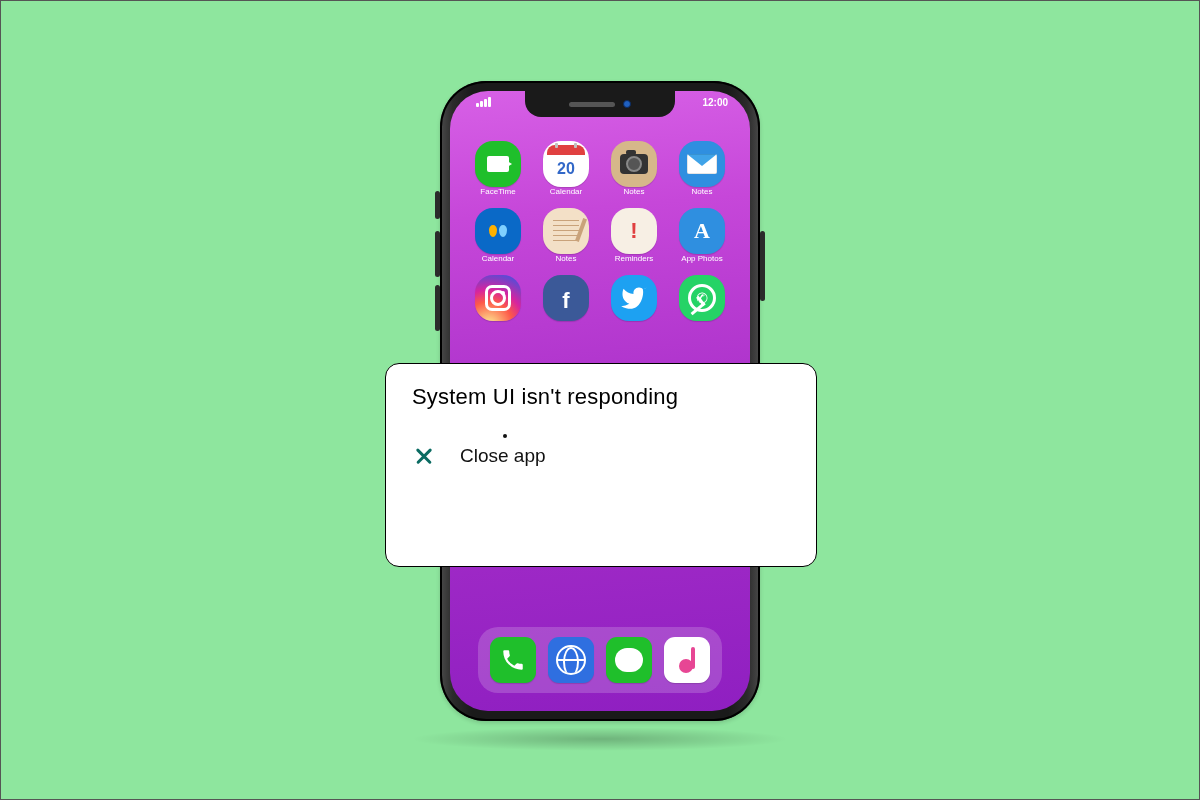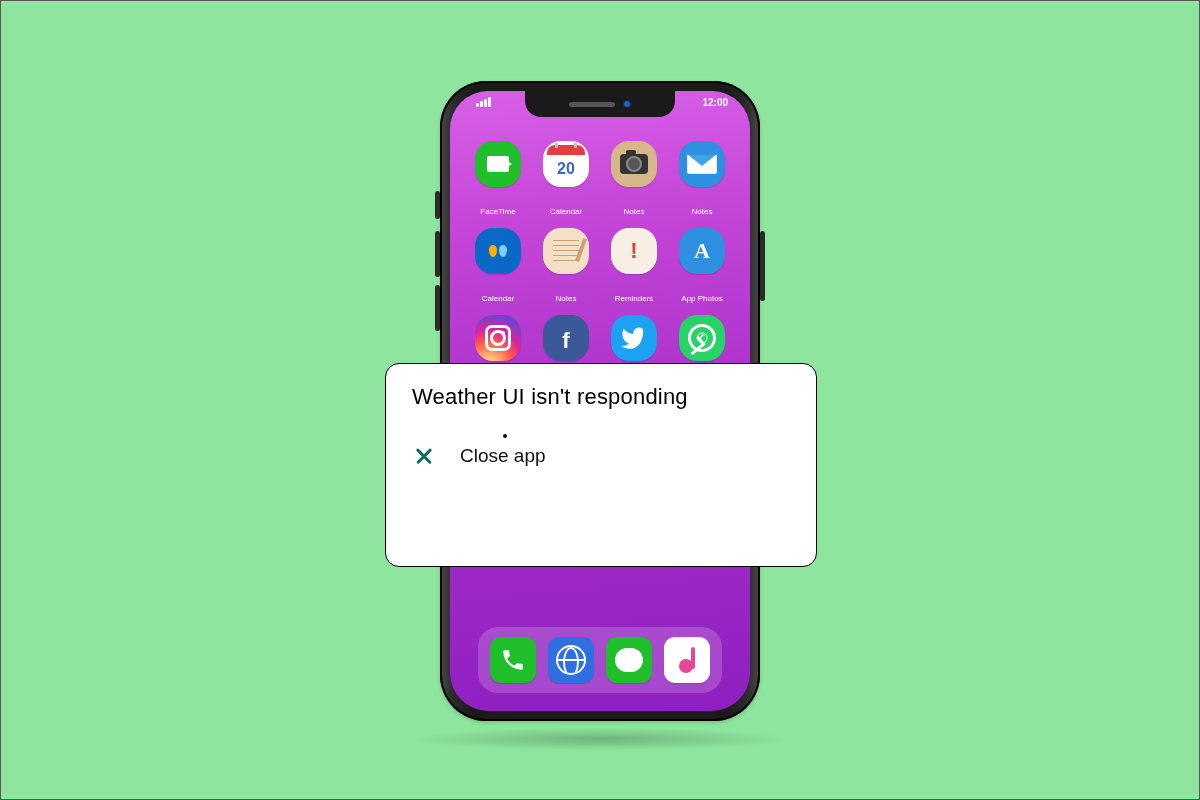--- a/index.html
+++ b/index.html
@@ -85,21 +85,21 @@
     row-gap:12px;
   }
   .app { width:54px; display:flex; flex-direction:column; align-items:center; }
   .app .tile {
     width:46px; height:46px; border-radius:18px;
     display:flex; align-items:center; justify-content:center;
     box-shadow: 0 1px 1px rgba(0,0,0,.15);
     font-size:22px; color:#fff;
     position:relative;
   }
-  .app .label { color:#fff; font-size:8px; margin-top:20px; white-space:nowrap; }
+  .app .label { color:#fff; font-size:8px; margin-top:0; white-space:nowrap; }
 
   
   .cam-vid { width:22px; height:16px; background:#fff; border-radius:2px; position:relative; }
   .cam-vid:after{content:"";position:absolute;right:-8px;top:3px;border:5px solid transparent;border-left:8px solid #fff;}
   .cal { width:38px; height:38px; background:#fff; border-radius:8px; display:flex; flex-direction:column; }
   .cal-top{height:10px;background:#e04040;border-top-left-radius:8px;border-top-right-radius:8px; color:#fff; font-size:6px; display:flex; align-items:center; justify-content:center; position:relative;}
   .cal-top:before,.cal-top:after{content:"";position:absolute;top:-2px;width:3px;height:5px;background:#c0c0c0;border-radius:1px;}
   .cal-top:before{left:8px}.cal-top:after{right:8px}
   .cal-day{flex:1;display:flex;align-items:center;justify-content:center;color:#3268c8;font-size:16px;font-weight:700;}
   .note-lines{width:26px;height:22px;background:repeating-linear-gradient(#c9a27a,#c9a27a 1px,transparent 1px,transparent 5px);position:relative}
@@ -296,21 +296,21 @@
             <span class="chat-bubble"></span>
           </div>
         <div class="tile" style="background:#ffffff">
             <span class="music-note"></span>
           </div>
       </div>
     </div>
   </div>
 
   <div class="dialog">
-    <div class="dialog-title">Weather UI isn't responding</div>
+    <div class="dialog-title">System UI isn't responding</div>
     <span class="dot-accent"></span>
 
     <div class="dialog-option">
       <span class="opt-icon">
           <span class="x-icon"></span>
         </span>
       <span>Close app</span>
     </div>
 
   </div>

